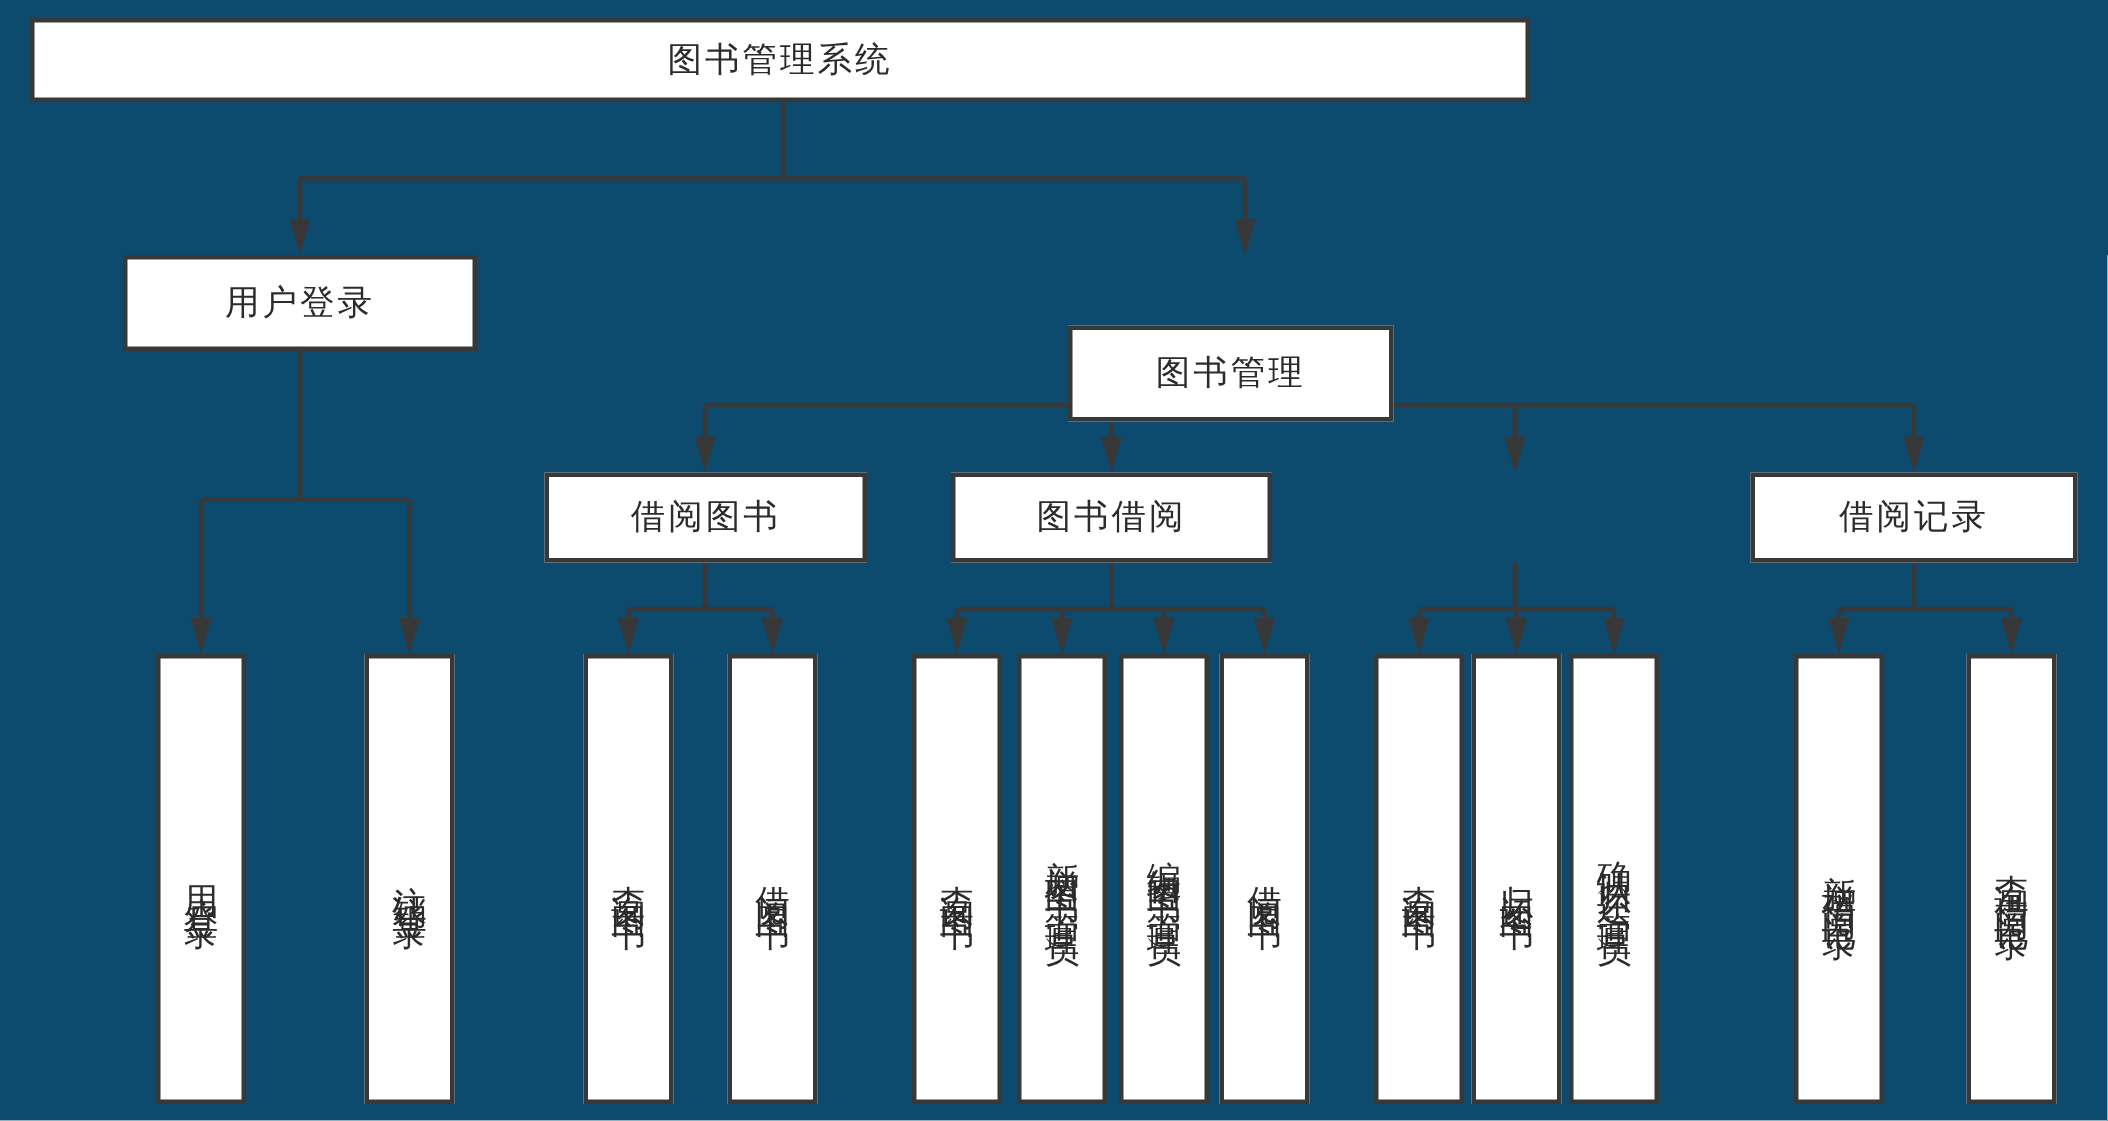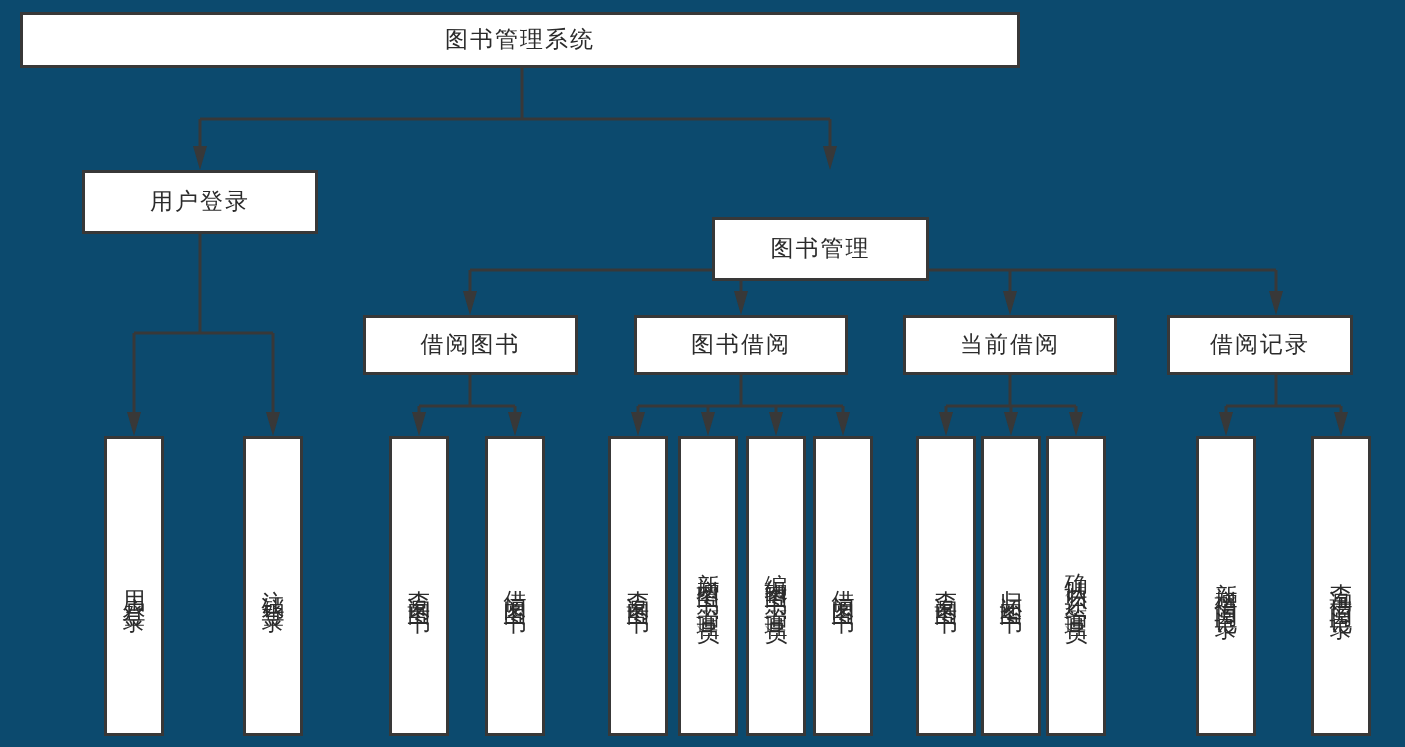--- a/index.html
+++ b/index.html
@@ -39,21 +39,21 @@
     line-height: 1;
     white-space: nowrap;
   }
   
   .n-root { left: 20px;  top: 12px;  width: 1000px; height: 56px; }
   .n-l2a  { left: 82px;  top: 170px; width: 236px;  height: 64px; }
   .n-l2b  { left: 712px; top: 170px; width: 217px;  height: 64px; margin-top: 47px; }
   .n-l3a  { left: 363px; top: 315px; width: 215px;  height: 60px; }
   .n-l3b  { left: 634px; top: 315px; width: 214px;  height: 60px; }
   .n-l3c  { left: 903px; top: 315px; width: 214px;  height: 60px; }
-  .n-l3d  { left: 1167px;top: 315px; width: 186px;  height: 60px; }
+  .n-l3d  { left: 1167px;top: 315px; width: 218px;  height: 60px; }
   .leaf   { top: 436px;  width: 60px; height: 300px; }
   .n-f1  { left: 104px; }
   .n-f2  { left: 243px; }
   .n-f3  { left: 389px; }
   .n-f4  { left: 485px; }
   .n-f5  { left: 608px; }
   .n-f6  { left: 678px; }
   .n-f7  { left: 746px; }
   .n-f8  { left: 813px; }
   .n-f9  { left: 916px; }
@@ -110,23 +110,20 @@
   <div class="node n-l2b">
     <span class="lbl">图书管理</span>
   </div>
 
   <div class="node n-l3a">
     <span class="lbl">借阅图书</span>
   </div>
   <div class="node n-l3b">
     <span class="lbl">图书借阅</span>
   </div>
-  <div class="node n-l3c">
-    <span class="lbl">当前借阅</span>
-  </div>
   <div class="node n-l3d">
     <span class="lbl">借阅记录</span>
   </div>
 
   <div class="node leaf n-f1">
     <span class="lbl">用户登录</span>
   </div>
   <div class="node leaf n-f2">
     <span class="lbl">注销登录</span>
   </div>

